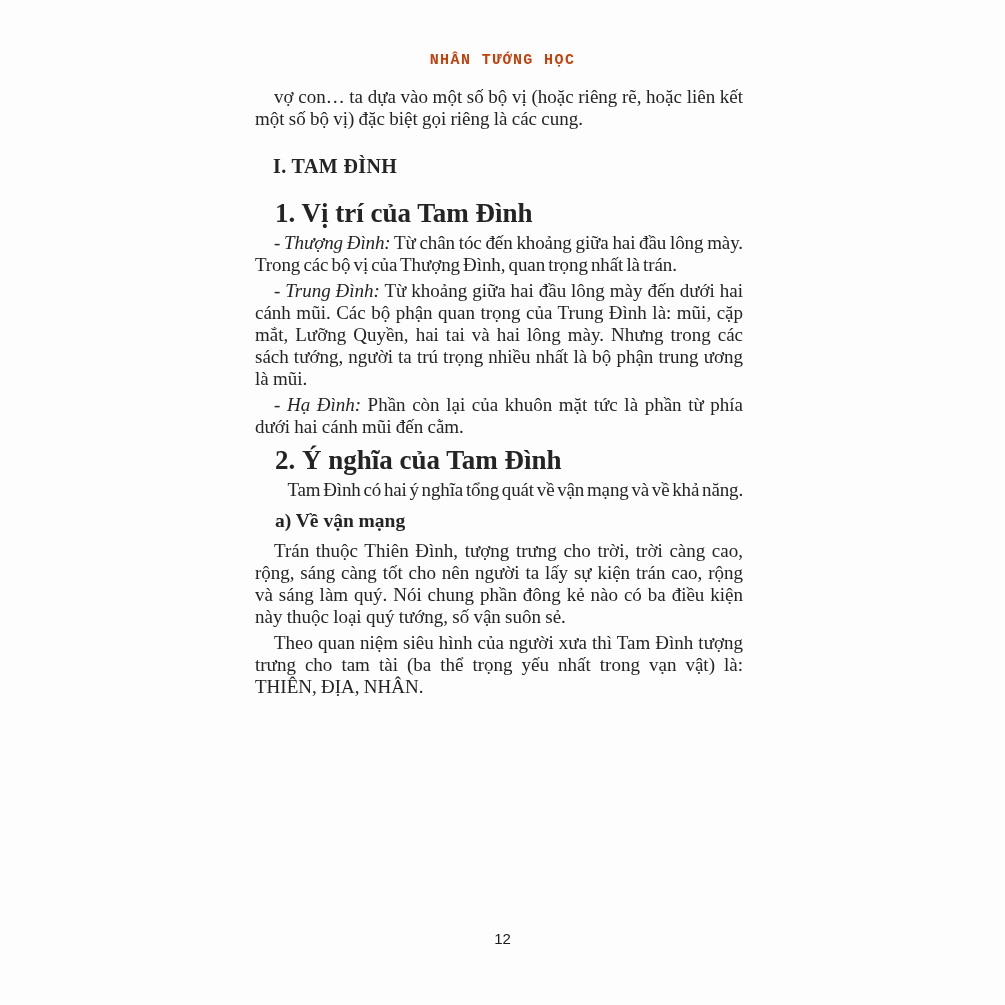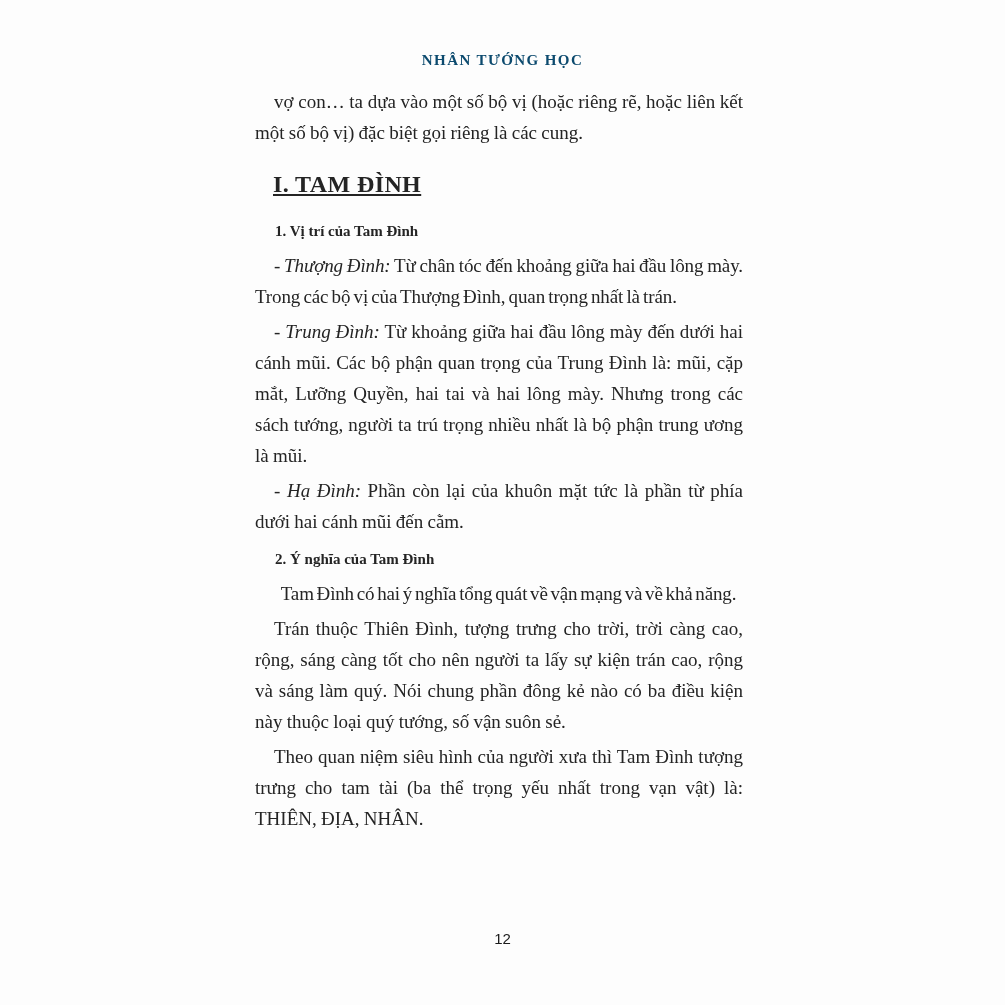--- a/index.html
+++ b/index.html
@@ -15,62 +15,61 @@
     font-family: "Liberation Serif", serif;
     color: #242424;
     overflow: hidden;
   }
   .running-header {
     position: absolute;
     top: 52px;
     left: 0;
     width: 100%;
     text-align: center;
-    font-family: Liberation Serif, serif;
+    font-family: Liberation Mono, monospace;
     font-weight: 700;
     font-size: 15px;
     letter-spacing: 1.4px;
-    color: #0c4a6e;
+    color: #c2410c;
   }
   .content {
     position: absolute;
     left: 255px;
     top: 86px;
     width: 488px;
   }
   .content p.block {
     margin: 0 0 4px 0;
     font-size: 19px;
-    line-height: 31px;
+    line-height: 22px;
     text-align: justify;
     text-indent: 19px;
     word-spacing: -0.5px;
   }
   .content p.block.tight {
     word-spacing: -1.5px;
     letter-spacing: -0.1px;
   }
   .content p.block.single {
-    text-align: center;
+    text-align: right;
     white-space: nowrap;
     word-spacing: -1.8px;
     letter-spacing: -0.15px;
   }
   .content h1.block {
     margin: 18px 0 14px 0;
-    font-size: 24px;
+    font-size: 20px;
     line-height: 36px;
     font-weight: 700;
     letter-spacing: 0.4px;
     text-indent: 18px;
-    text-decoration: underline;
   }
   .content h2.block {
     margin: 7px 0 4px 0;
-    font-size: 15px;
+    font-size: 27px;
     line-height: 30px;
     font-weight: 700;
     text-indent: 20px;
   }
   .content h3.block {
     margin: 5px 0 4px 0;
     font-size: 19.5px;
     line-height: 30px;
     font-weight: 700;
     text-indent: 20px;
@@ -97,18 +96,19 @@
 
   <main class="content">
       <p class="block"><span class="run">vợ con… ta dựa vào một số bộ vị (hoặc riêng rẽ, hoặc liên kết một số bộ vị) đặc biệt gọi riêng là các cung.</span></p>
       <h1 class="block"><span class="run">I. TAM ĐÌNH</span></h1>
       <h2 class="block"><span class="run">1. Vị trí của Tam Đình</span></h2>
       <p class="block tight"><span class="run">- </span><span class="run italic">Thượng Đình:</span><span class="run"> Từ chân tóc đến khoảng giữa hai đầu lông mày. Trong các bộ vị của Thượng Đình, quan trọng nhất là trán.</span></p>
       <p class="block"><span class="run">- </span><span class="run italic">Trung Đình:</span><span class="run"> Từ khoảng giữa hai đầu lông mày đến dưới hai cánh mũi. Các bộ phận quan trọng của Trung Đình là: mũi, cặp mắt, Lưỡng Quyền, hai tai và hai lông mày. Nhưng trong các sách tướng, người ta trú trọng nhiều nhất là bộ phận trung ương là mũi.</span></p>
       <p class="block"><span class="run">- </span><span class="run italic">Hạ Đình:</span><span class="run"> Phần còn lại của khuôn mặt tức là phần từ phía dưới hai cánh mũi đến cằm.</span></p>
       <h2 class="block"><span class="run">2. Ý nghĩa của Tam Đình</span></h2>
       <p class="block single"><span class="run">Tam Đình có hai ý nghĩa tổng quát về vận mạng và về khả năng.</span></p>
+      <h3 class="block"><span class="run">a) Về vận mạng</span></h3>
       <p class="block"><span class="run">Trán thuộc Thiên Đình, tượng trưng cho trời, trời càng cao, rộng, sáng càng tốt cho nên người ta lấy sự kiện trán cao, rộng và sáng làm quý. Nói chung phần đông kẻ nào có ba điều kiện này thuộc loại quý tướng, số vận suôn sẻ.</span></p>
       <p class="block"><span class="run">Theo quan niệm siêu hình của người xưa thì Tam Đình tượng trưng cho tam tài (ba thể trọng yếu nhất trong vạn vật) là: THIÊN, ĐỊA, NHÂN.</span></p>
     </main>
 
   <div class="page-number">12</div>
 </div>
 
 </body></html>

